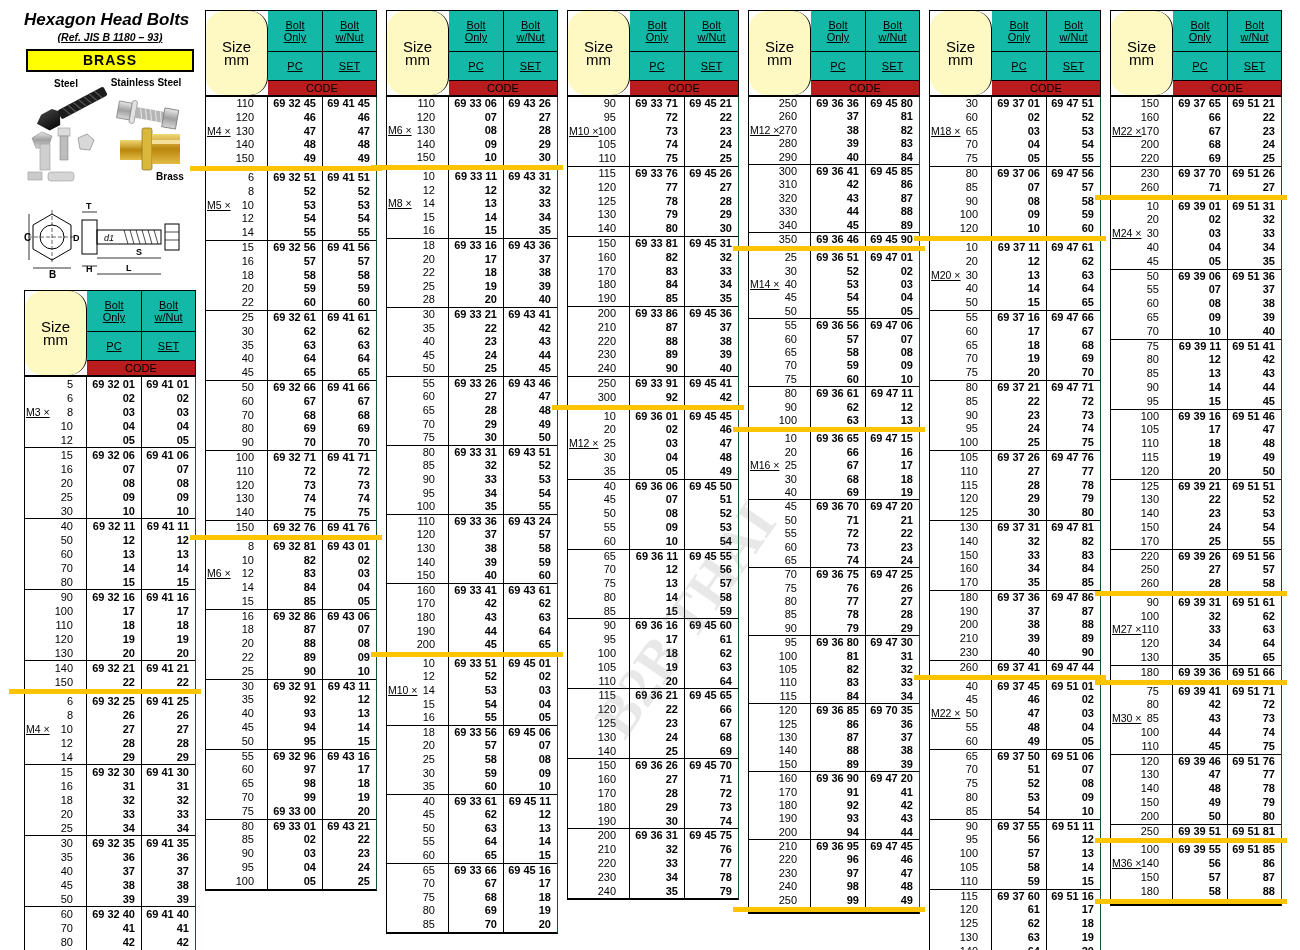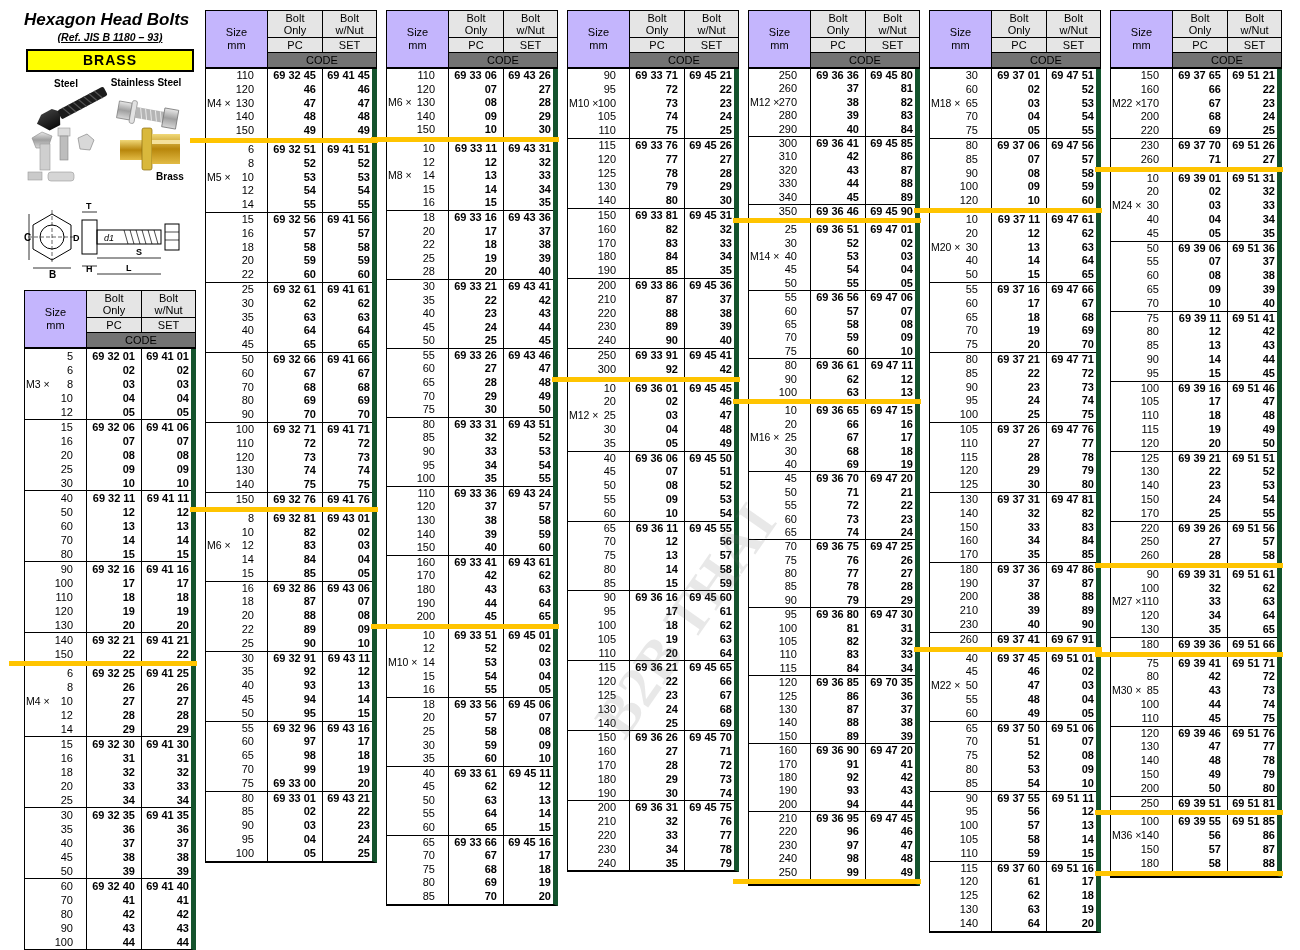--- a/index.html
+++ b/index.html
@@ -14,31 +14,31 @@
   .ref     { font-weight:bold; font-style:italic; font-size:10.5px; text-align:center; line-height:14px;text-decoration:underline; }
   .banner  { background:#ffff00; border:2px solid #000; text-align:center; font-weight:bold;
              font-size:14px; height:19px; line-height:19px; margin:5px 2px 4px 2px; letter-spacing:1px; }
   .photos  { width:172px; height:118px; }
   .diagram { width:172px; height:82px; margin-bottom:4px; }
   svg text { font-family:"Liberation Sans", sans-serif; }
 
   
   .btable { width:172px; font-size:11px; --rh:13.8px; margin-top:2px; }
   .thead  { display:grid; grid-template-columns:62px 1fr; border:1px solid #000; border-bottom:2px solid #000; }
-  .hsize  { background:#c4b5fd; border-right:1px solid #000; display:flex; align-items:center;
-            justify-content:center; text-align:center; white-space:pre-line; line-height:13px; font-size:11px; }
+  .hsize  { background:#fef9c3; border-right:1px solid #000; display:flex; align-items:center;
+            justify-content:center; text-align:center; white-space:pre-line; line-height:13px; font-size:15px;border-radius:18px; }
   .h2     { display:grid; grid-template-columns:55px 1fr; }
-  .hc     { background:#e5e5e5; text-align:center; white-space:pre-line; line-height:12px;
-            padding:1px 0; border-bottom:1px solid #000; font-size:11px; }
+  .hc     { background:#14b8a6; text-align:center; white-space:pre-line; line-height:12px;
+            padding:8px 0; border-bottom:1px solid #000; font-size:11px;text-decoration:underline; }
   .h2 .hc:first-child { border-right:1px solid #000; }
-  .hcode  { background:#737373; text-align:center; line-height:14px; font-size:11px; }
-  .tbody  { border-left:1px solid #000; border-right:5px solid #14532d; border-bottom:2px solid #000; }
+  .hcode  { background:#b91c1c; text-align:center; line-height:14px; font-size:11px; }
+  .tbody  { border-left:1px solid #000; border-right:1px solid #14532d; border-bottom:2px solid #000; }
   .trow   { display:grid; grid-template-columns:62px 55px 53px; height:var(--rh); line-height:var(--rh); }
   .cs     { position:relative; text-align:right; padding-right:13px; border-right:1px solid #000; box-sizing:border-box; }
-  .pre    { position:absolute; left:1px; top:0; font-size:10.5px; letter-spacing:0; }
+  .pre    { position:absolute; left:1px; top:0; font-size:10.5px; letter-spacing:0;text-decoration:underline; }
   .cp     { text-align:right; padding-right:6px; border-right:1px solid #000; font-weight:bold; box-sizing:border-box; }
   .cw     { text-align:right; padding-right:6px; font-weight:bold; }
   .tgroup + .tgroup { border-top:1px solid #000; }
   .ydiv   { height:5px; background:#ffc400; margin:0 -6px 0 -16px; position:relative; z-index:2; }
 
   
   .watermark { position:absolute; left:520px; top:470px; width:330px; height:300px;
                display:flex; align-items:center; justify-content:center;
                transform:rotate(-55deg); font-family:"Liberation Serif", serif;
                font-size:58px; font-weight:bold; color:rgba(110,110,110,0.16);
@@ -1975,21 +1975,21 @@
             <div class="trow">
               <div class="cs"><span>230</span></div>
               <div class="cp">40</div>
               <div class="cw">90</div>
             </div>
           </div>
           <div class="tgroup">
             <div class="trow">
               <div class="cs"><span>260</span></div>
               <div class="cp">69 37 41</div>
-              <div class="cw">69 67 91</div>
+              <div class="cw">69 47 44</div>
             </div>
           </div>
           <div class="ydiv"></div>
           <div class="tgroup">
             <div class="trow">
               <div class="cs"><span>40</span></div>
               <div class="cp">69 37 45</div>
               <div class="cw">69 51 01</div>
             </div>
             <div class="trow">

